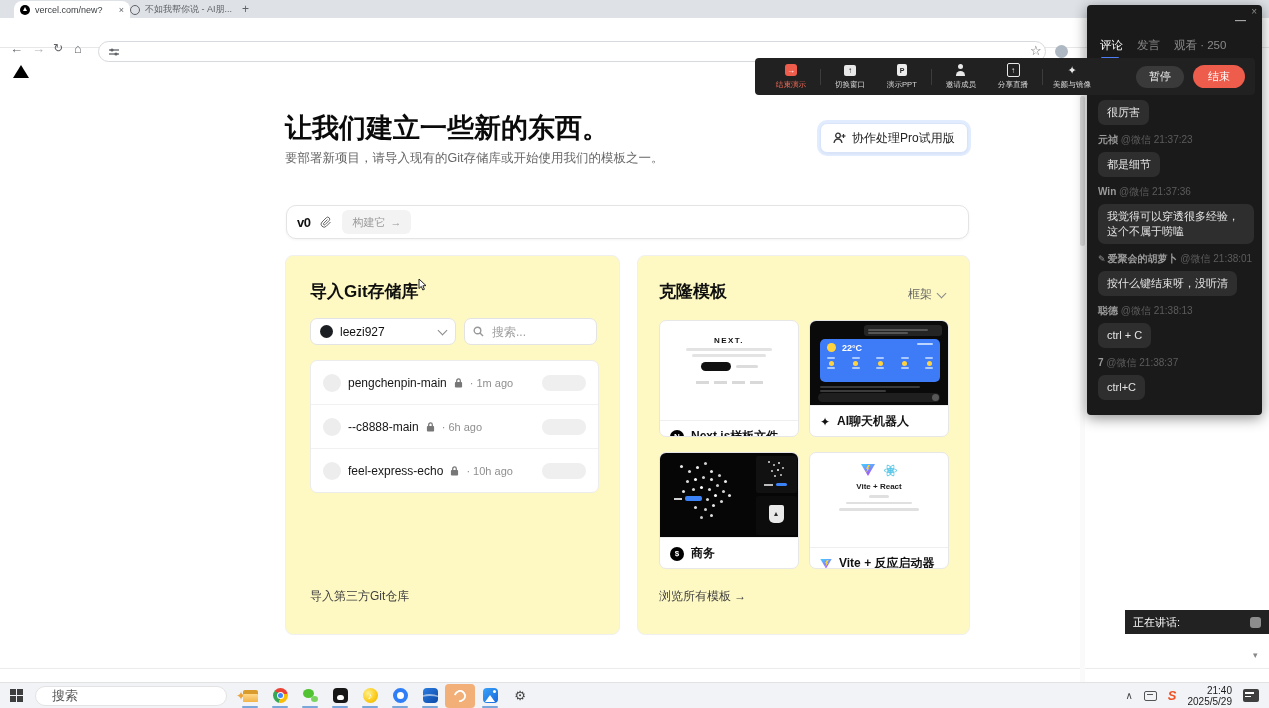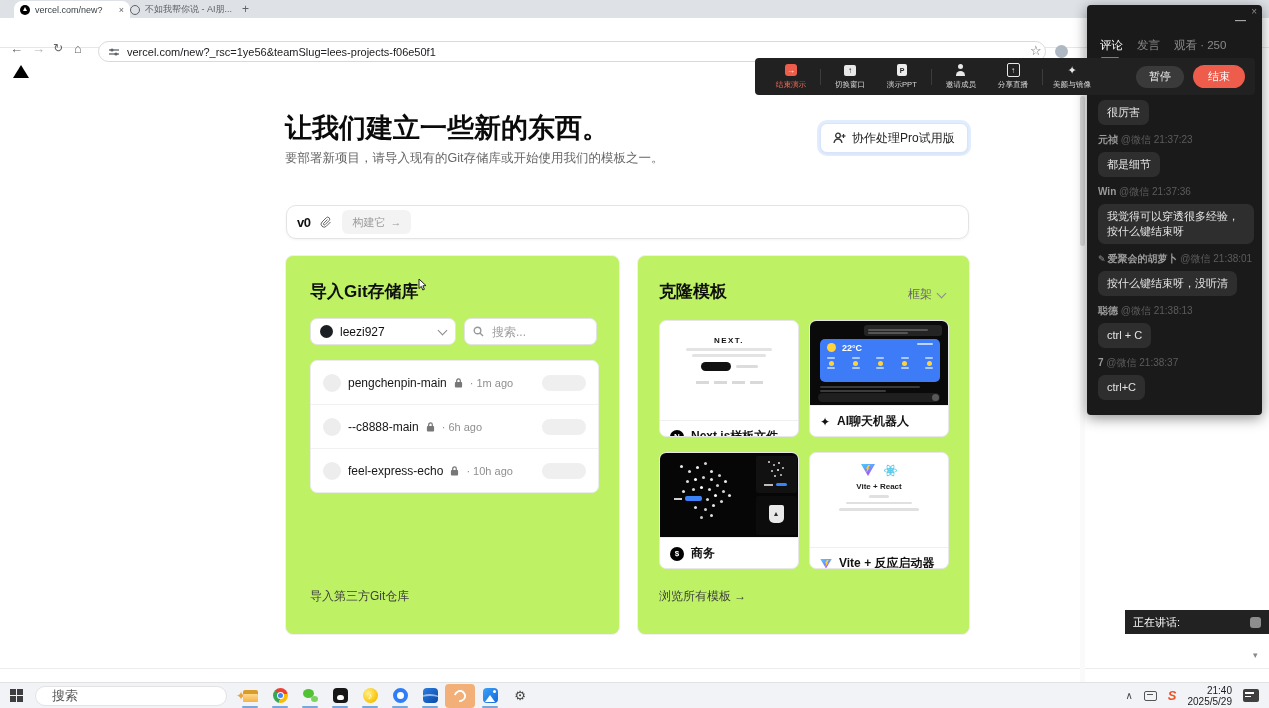--- a/index.html
+++ b/index.html
@@ -31,21 +31,21 @@
   #subheading{left:285px;top:150px;font-size:12.5px;color:#666;}
   #collab{left:820px;top:123px;height:28px;padding:0 12px;border-radius:7px;background:#fff;border:1px solid #d9e4fb;
           box-shadow:0 0 0 3px rgba(120,170,250,.22),0 1px 2px rgba(0,0,0,.05);gap:6px;font-size:12px;color:#222;}
   #v0bar{left:286px;top:205px;width:683px;height:34px;border:1px solid #e4e4e4;border-radius:10px;background:#fff;
          box-shadow:0 1px 3px rgba(0,0,0,.05);padding:0 10px;gap:10px;box-sizing:border-box;}
   #v0logo{font-size:13px;font-weight:800;color:#111;letter-spacing:-.5px;}
   #v0input{flex:1;border:0;outline:0;font-size:12px;color:#333;background:transparent;font-family:inherit;}
   #v0input::placeholder{color:#a3a3a3;}
   #buildbtn{height:24px;padding:0 10px;background:#f3f3f3;border-radius:6px;color:#999;font-size:11px;gap:5px;flex:none;}
 
-  .panel{position:absolute;top:255px;height:380px;background:#bef264;border:1px solid #f0f0f0;border-radius:8px;box-sizing:border-box;}
+  .panel{position:absolute;top:255px;height:380px;background:#fef9c3;border:1px solid #f0f0f0;border-radius:8px;box-sizing:border-box;}
   #panel-import{left:285px;width:335px;}
   #panel-templates{left:637px;width:333px;}
   .ptitle{position:absolute;left:24px;top:24px;font-size:17px;font-weight:700;color:#0f0f0f;}
   #cursor{left:132px;top:22px;}
   #gh-select{left:24px;top:62px;width:146px;height:27px;border:1px solid #e3e3e3;border-radius:7px;background:#fff;padding:0 9px;gap:7px;box-sizing:border-box;}
   .ghdot{width:13px;height:13px;border-radius:50%;background:#1b1f23;flex:none;}
   #gh-name{font-size:12px;color:#111;flex:1;}
   .cv{width:6px;height:6px;border-right:1.3px solid #8a8a8a;border-bottom:1.3px solid #8a8a8a;transform:rotate(45deg);margin-top:-3px;flex:none;}
   #repo-search{left:178px;top:62px;width:133px;height:27px;border:1px solid #e3e3e3;border-radius:7px;background:#fff;padding:12px 8px;gap:6px;box-sizing:border-box;}
   #repo-search input{border:0;outline:0;width:80px;font-size:12px;color:#444;background:transparent;font-family:inherit;}
@@ -226,21 +226,20 @@
   <span class="a navic" style="left:32px;color:#aeb2b8;">→</span>
   <span class="a navic" style="left:53px;font-size:12px;">↻</span>
   <span class="a navic" style="left:74px;">⌂</span>
   <div class="a flex" id="urlbox">
     <svg width="10" height="10" viewBox="0 0 10 10">
         <line x1="0" y1="3" x2="10" y2="3" stroke="#5f6368" stroke-width="1.3"></line>
         <line x1="0" y1="7" x2="10" y2="7" stroke="#5f6368" stroke-width="1.3"></line>
         <circle cx="3" cy="3" r="1.6" fill="#5f6368"></circle>
         <circle cx="7" cy="7" r="1.6" fill="#5f6368"></circle>
       </svg>
-    <span id="urltext">vercel.com/new?_rsc=1ye56&amp;teamSlug=lees-projects-f06e50f1</span>
   </div>
   <span class="a" id="star">☆</span>
   <span class="a" id="profile"></span>
 </div>
 
 <div class="a" id="vlogo"></div>
 <div class="a" id="heading">让我们建立一些新的东西。</div>
 <div class="a" id="subheading">要部署新项目，请导入现有的Git存储库或开始使用我们的模板之一。</div>
 <div class="a flex" id="collab">
   <svg width="13" height="12" viewBox="0 0 13 12">
@@ -497,21 +496,21 @@
   <div id="cp-tabs">
     <span class="cp-tab on">评论</span>
     <span class="cp-tab">发言</span>
     <span class="cp-tab">观看 · 250</span>
   </div>
   <div id="cp-msgs">
     <div class="m-bub" style="margin-top:0;">很厉害</div>
     <div class="m-name"><b>元祯</b> <span>@微信 21:37:23</span></div>
     <div class="m-bub">都是细节</div>
     <div class="m-name"><b>Win</b> <span>@微信 21:37:36</span></div>
-    <div class="m-bub">我觉得可以穿透很多经验，按什么键结束呀</div>
+    <div class="m-bub">我觉得可以穿透很多经验，这个不属于唠嗑</div>
     <div class="m-name"><span class="pen">✎</span><b>爱聚会的胡萝卜</b> <span>@微信 21:38:01</span></div>
     <div class="m-bub">按什么键结束呀，没听清</div>
     <div class="m-name"><b>聪德</b> <span>@微信 21:38:13</span></div>
     <div class="m-bub">ctrl + C</div>
     <div class="m-name"><b>7</b> <span>@微信 21:38:37</span></div>
     <div class="m-bub">ctrl+C</div>
   </div>
 </div>
 
 <div class="a" id="speaking">

